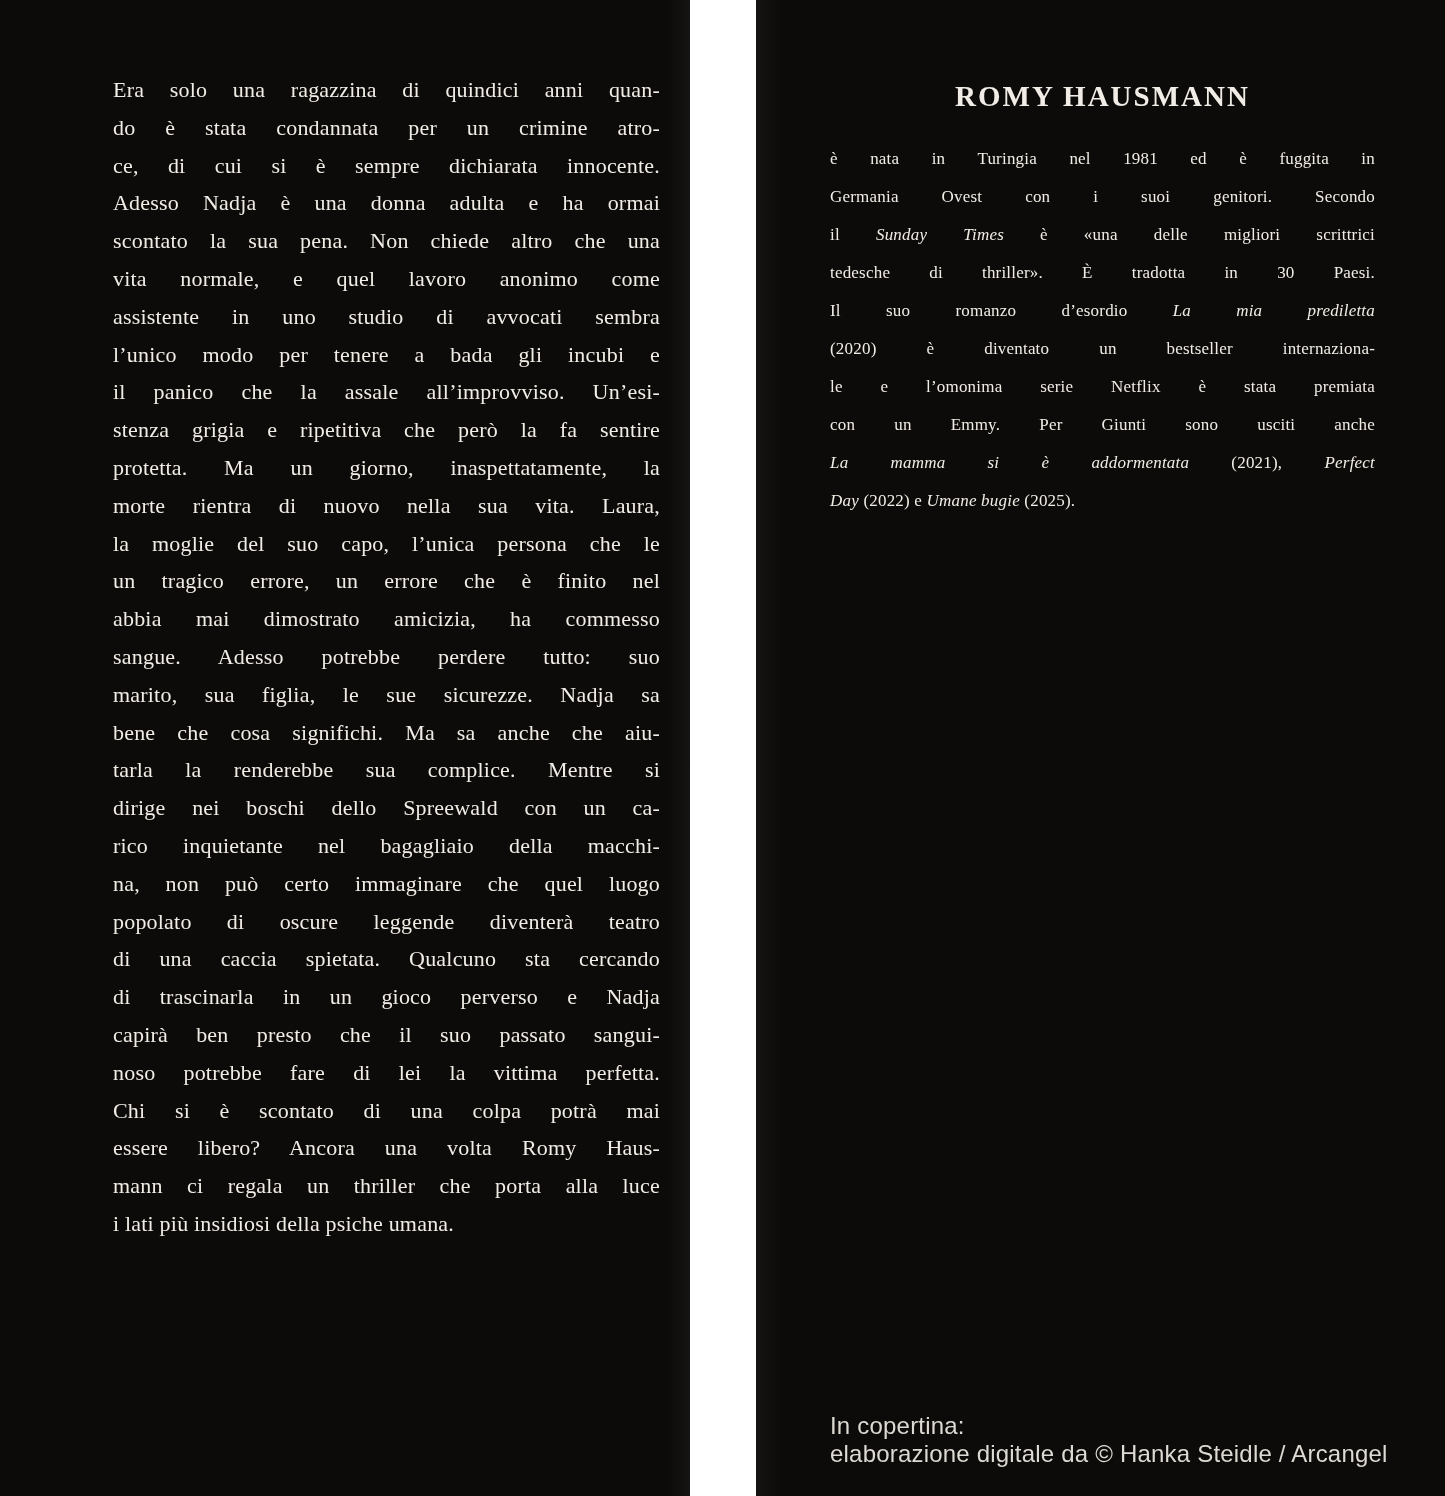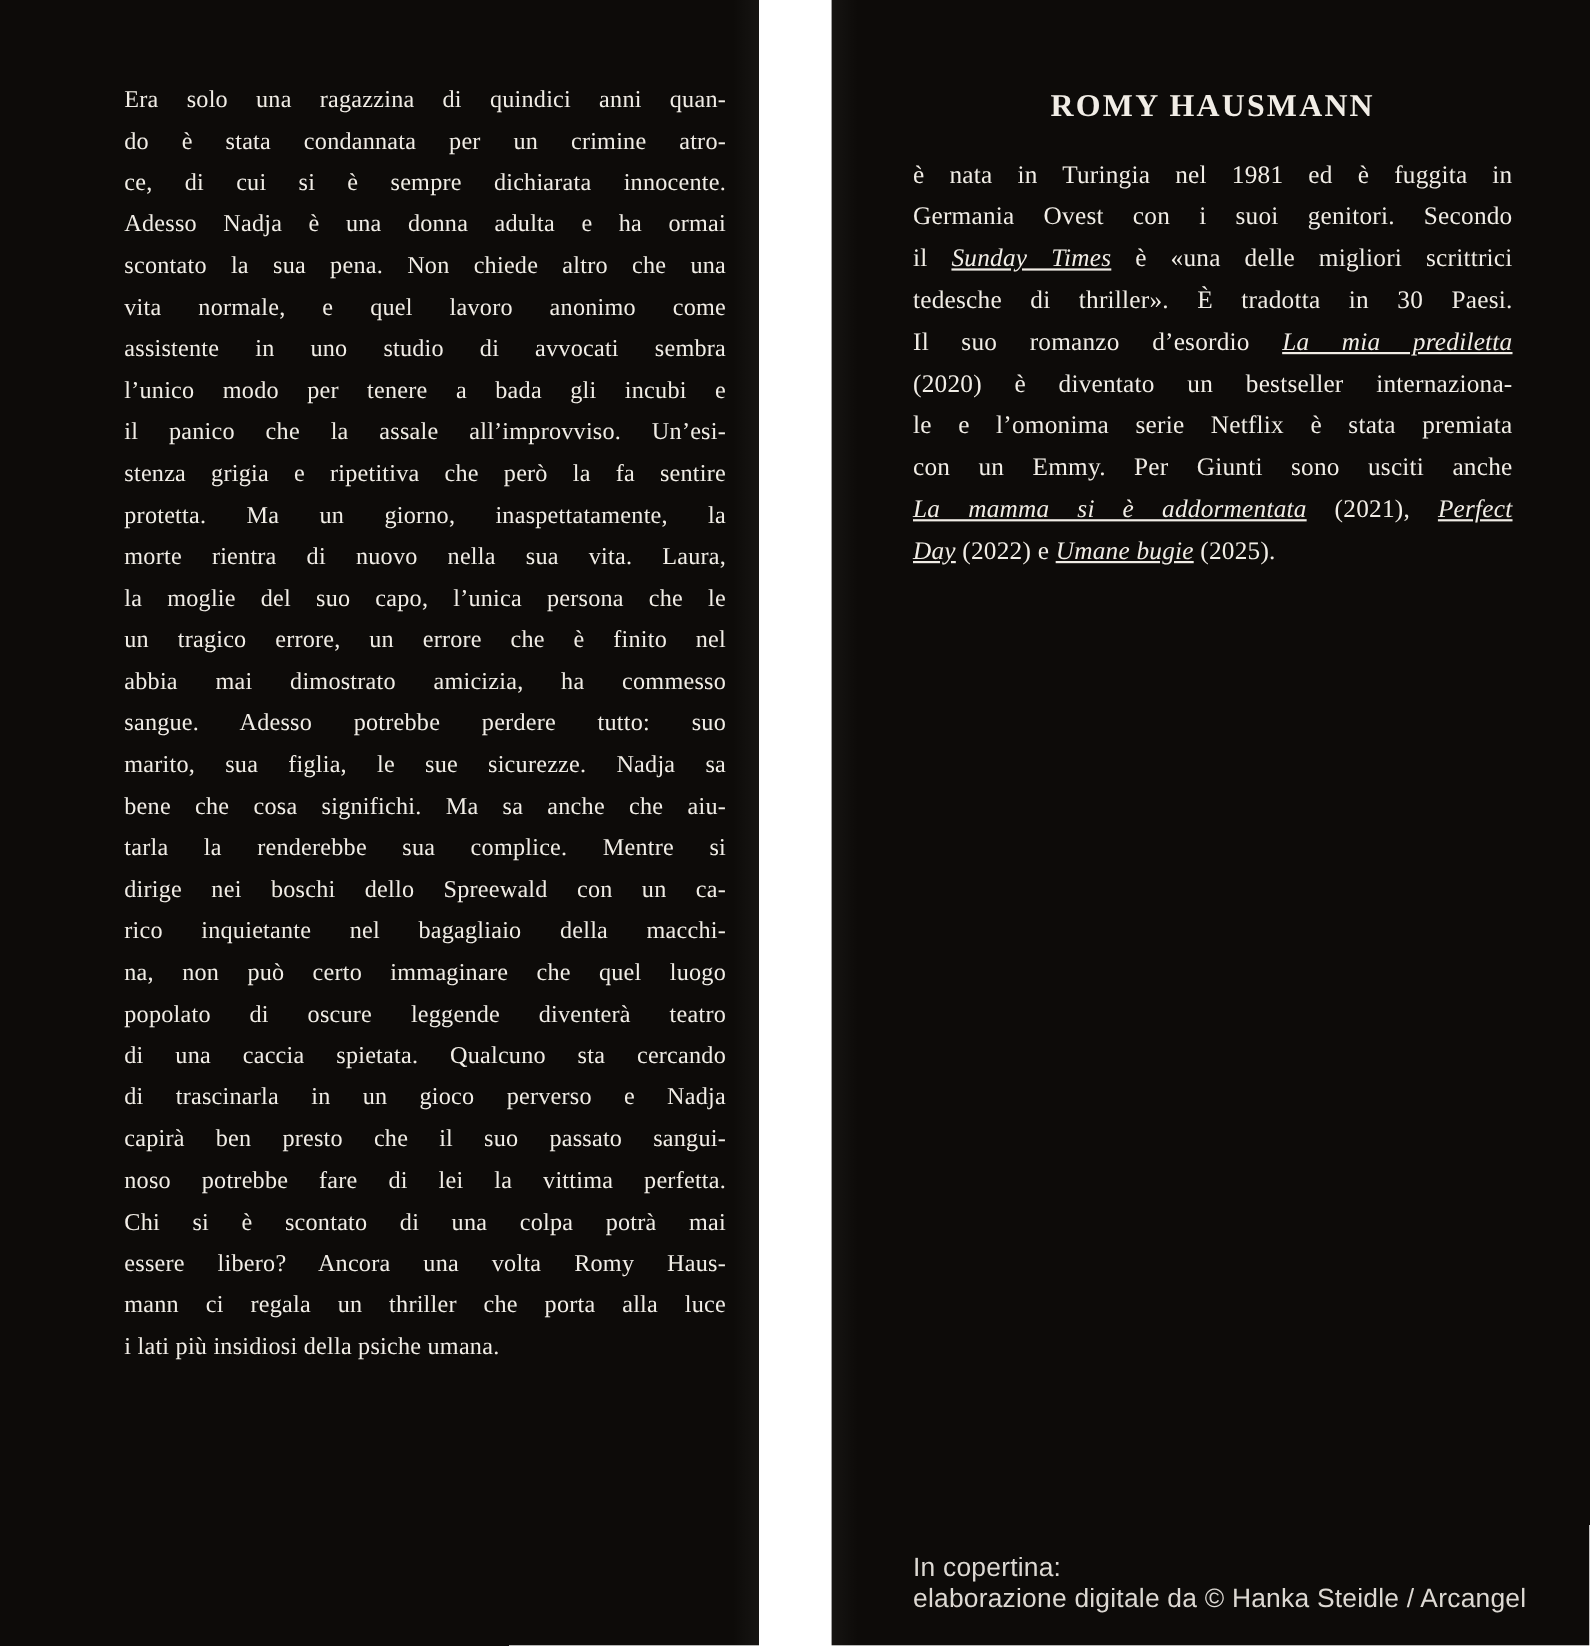--- a/index.html
+++ b/index.html
@@ -72,38 +72,37 @@
     font-size: 29px;
     font-weight: bold;
     letter-spacing: 2px;
   }
   .bio {
     position: absolute;
     left: 74px;
     top: 140px;
     width: 545px;
     color: var(--text-color);
-    font-size: 23px;
+    font-size: 17px;
     line-height: 38px;
     letter-spacing: 0.2px;
   }
   .line {
     white-space: normal;
   }
   .line-just {
     text-align: justify;
     text-align-last: justify;
   }
   .line-end {
     text-align: center;
     text-align-last: left;
   }
   .italic {
     font-style: italic;
-    text-decoration: underline;
   }
   .credit {
     position: absolute;
     left: 74px;
     top: 1412px;
     width: 560px;
     color: var(--credit-color);
     font-family: Liberation Sans, sans-serif;
     font-size: 24px;
     line-height: 28px;

